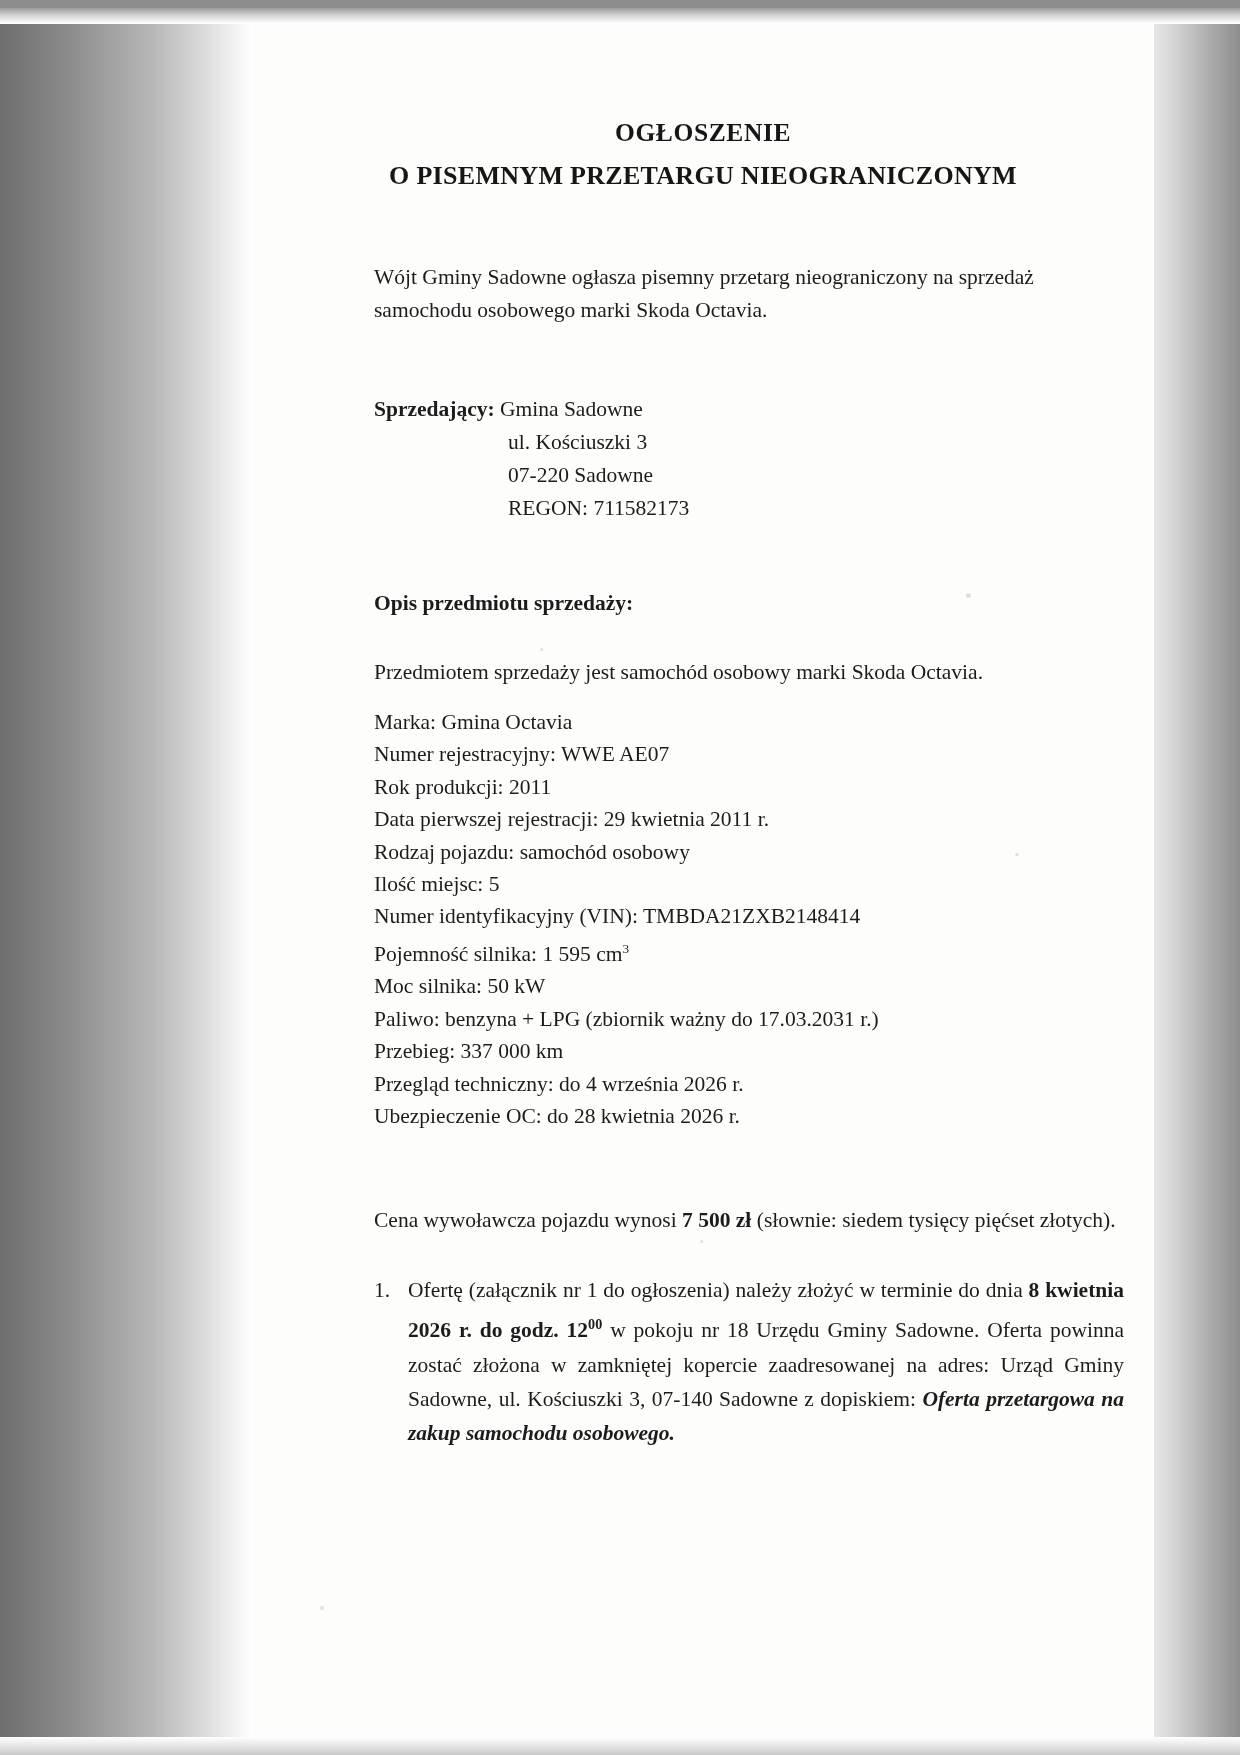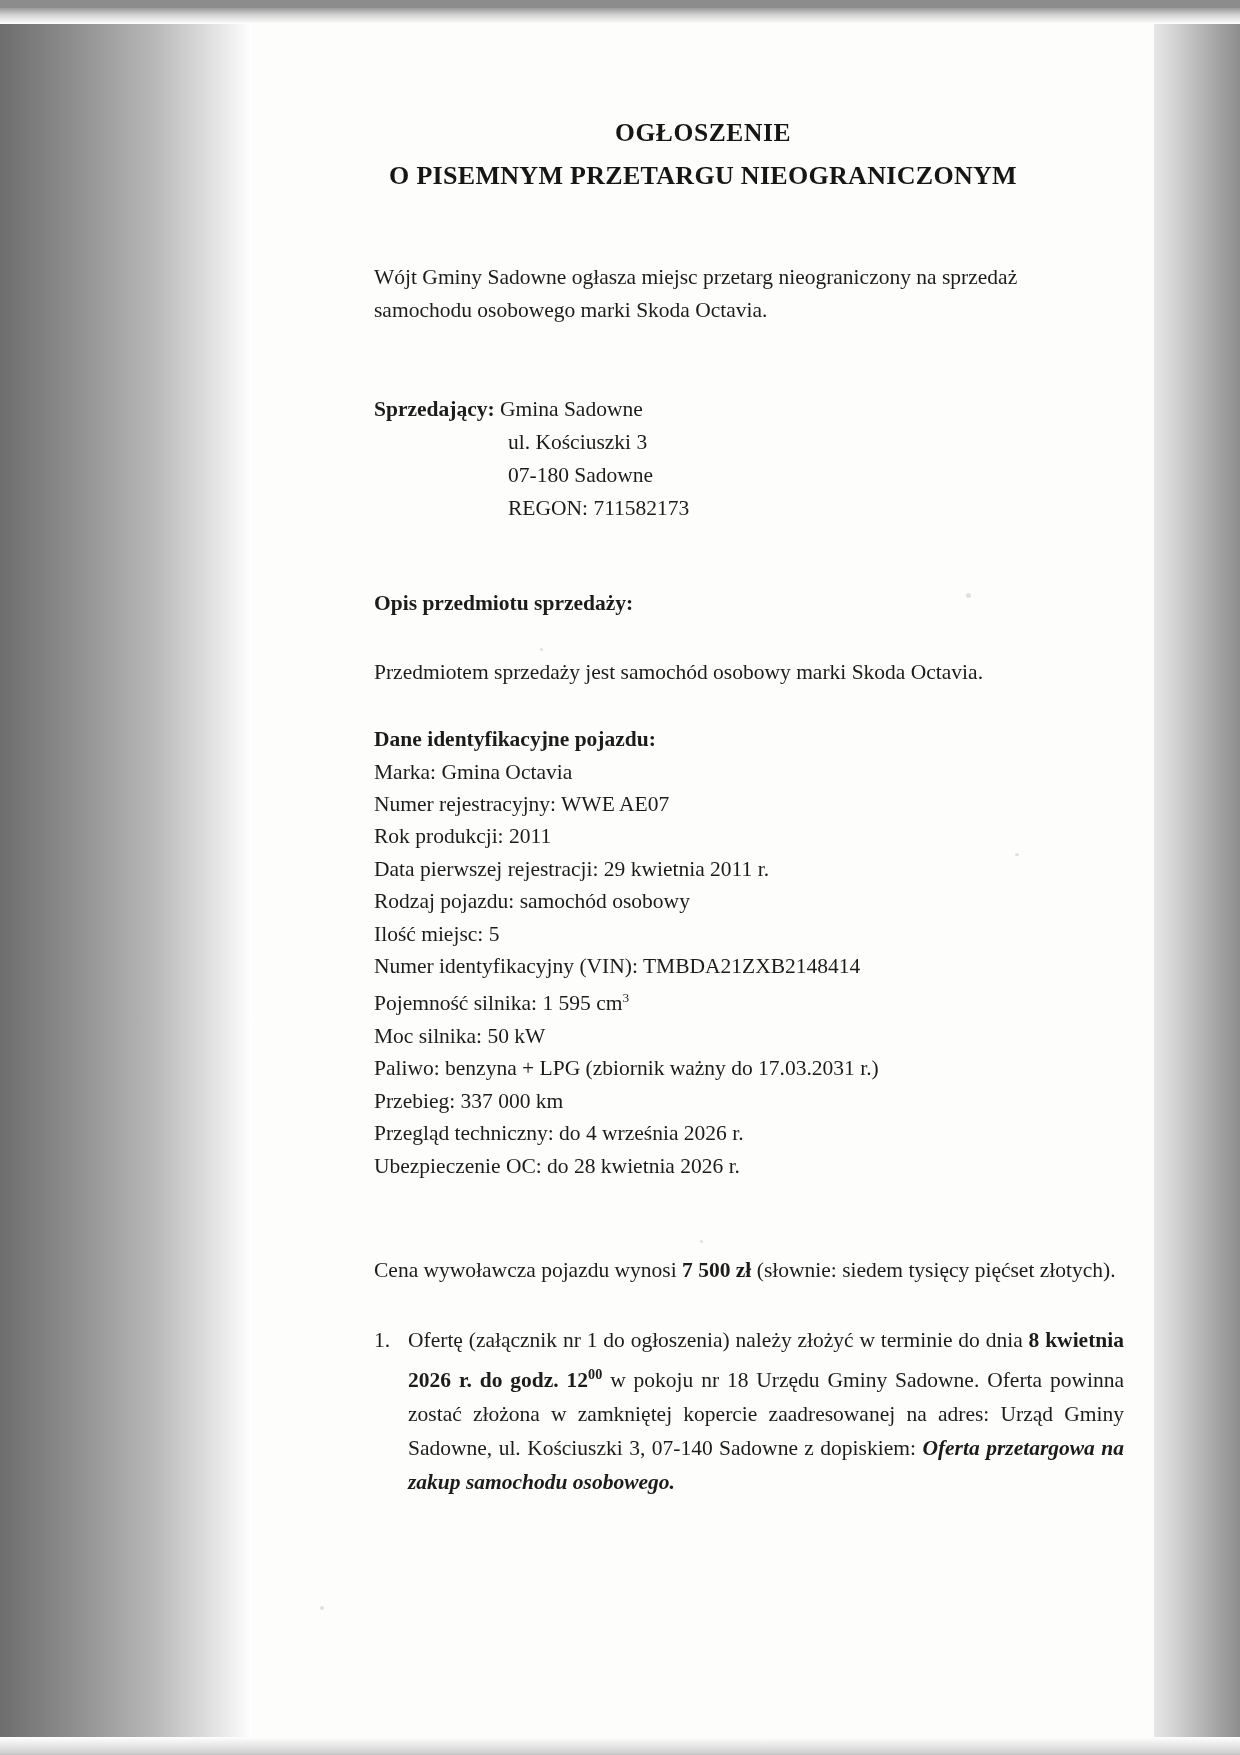--- a/index.html
+++ b/index.html
@@ -175,35 +175,34 @@
   <div class="scan-edge-right"></div>
 
   <div class="sheet">
     <div class="content">
 
       <div class="title-block">
         <div class="title-line">OGŁOSZENIE</div>
         <div class="title-line second">O PISEMNYM PRZETARGU NIEOGRANICZONYM</div>
       </div>
 
-      <p class="intro">Wójt Gminy Sadowne ogłasza miejsc przetarg nieograniczony na sprzedaż samochodu osobowego marki Skoda Octavia.</p>
+      <p class="intro">Wójt Gminy Sadowne ogłasza pisemny przetarg nieograniczony na sprzedaż samochodu osobowego marki Skoda Octavia.</p>
 
       <div class="seller-block">
         <span class="seller-label">Sprzedający:</span>
         <span>Gmina Sadowne</span>
         <span class="seller-indent">ul. Kościuszki 3</span>
-        <span class="seller-indent">07-180 Sadowne</span>
+        <span class="seller-indent">07-220 Sadowne</span>
         <span class="seller-indent">REGON: 711582173</span>
       </div>
 
       <div class="section-heading h-opis">Opis przedmiotu sprzedaży:</div>
 
       <p class="para-przedmiot">Przedmiotem sprzedaży jest samochód osobowy marki Skoda Octavia.</p>
 
-      <div class="section-heading h-dane">Dane identyfikacyjne pojazdu:</div>
 
       <ul class="spec-list">
         <li>Marka: Gmina Octavia</li>
         <li>Numer rejestracyjny: WWE AE07</li>
         <li>Rok produkcji: 2011</li>
         <li>Data pierwszej rejestracji: 29 kwietnia 2011 r.</li>
         <li>Rodzaj pojazdu: samochód osobowy</li>
         <li>Ilość miejsc: 5</li>
         <li>Numer identyfikacyjny (VIN): TMBDA21ZXB2148414</li>
         <li><span>Pojemność silnika: 1 595 cm</span><sup class="cm3">3</sup></li>

